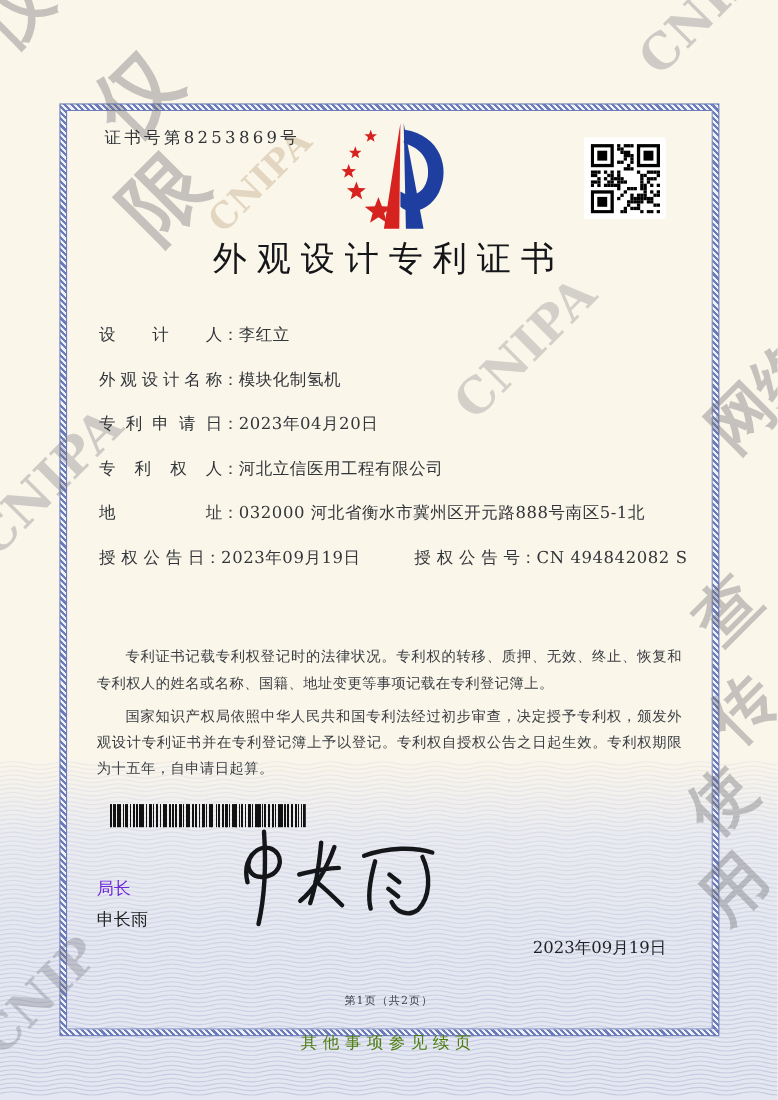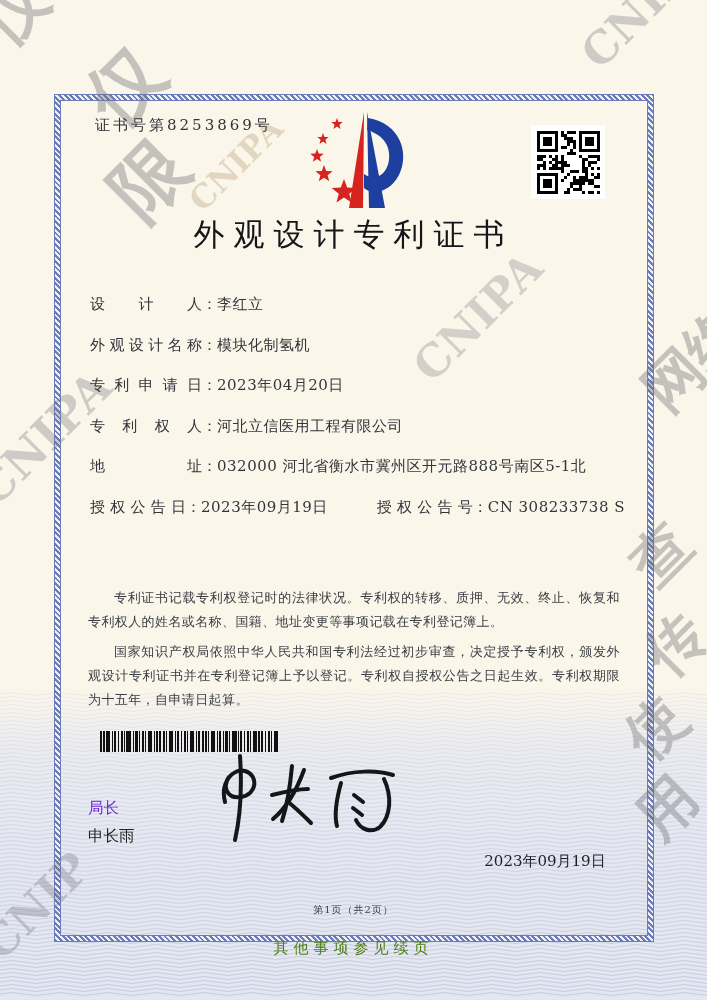--- a/index.html
+++ b/index.html
@@ -343,21 +343,21 @@
         <span class="lbl">专利权人</span><span class="colon">：</span><span class="fval">河北立信医用工程有限公司</span>
       </div>
       <div class="frow">
         <span class="lbl">地址</span><span class="colon">：</span><span class="fval">032000 河北省衡水市冀州区开元路888号南区5-1北</span>
       </div>
       <div class="grant-row">
         <div class="grant-left">
           <span class="lbl5">授权公告日</span><span class="colon">：</span><span class="fval">2023年09月19日</span>
         </div>
         <div>
-          <span class="lbl5">授权公告号</span><span class="colon">：</span><span class="fval">CN 308233738 S</span>
+          <span class="lbl5">授权公告号</span><span class="colon">：</span><span class="fval">CN 494842082 S</span>
         </div>
       </div>
     </div>
 
     <div class="body-text">
       <p>专利证书记载专利权登记时的法律状况。专利权的转移、质押、无效、终止、恢复和专利权人的姓名或名称、国籍、地址变更等事项记载在专利登记簿上。</p>
       <p>国家知识产权局依照中华人民共和国专利法经过初步审查，决定授予专利权，颁发外观设计专利证书并在专利登记簿上予以登记。专利权自授权公告之日起生效。专利权期限为十五年，自申请日起算。</p>
     </div>
 
     <div class="barcode"></div>

